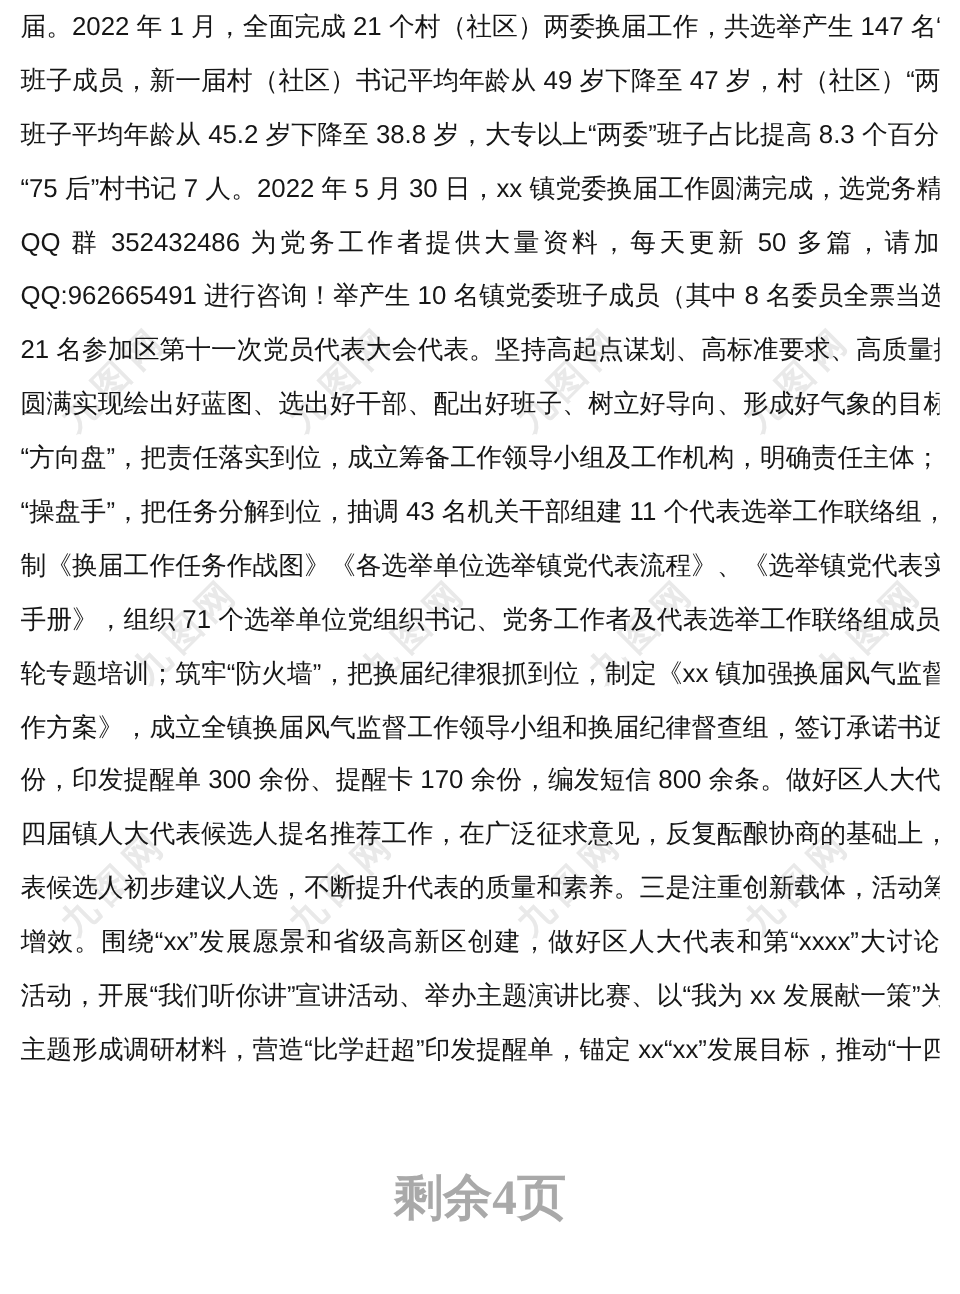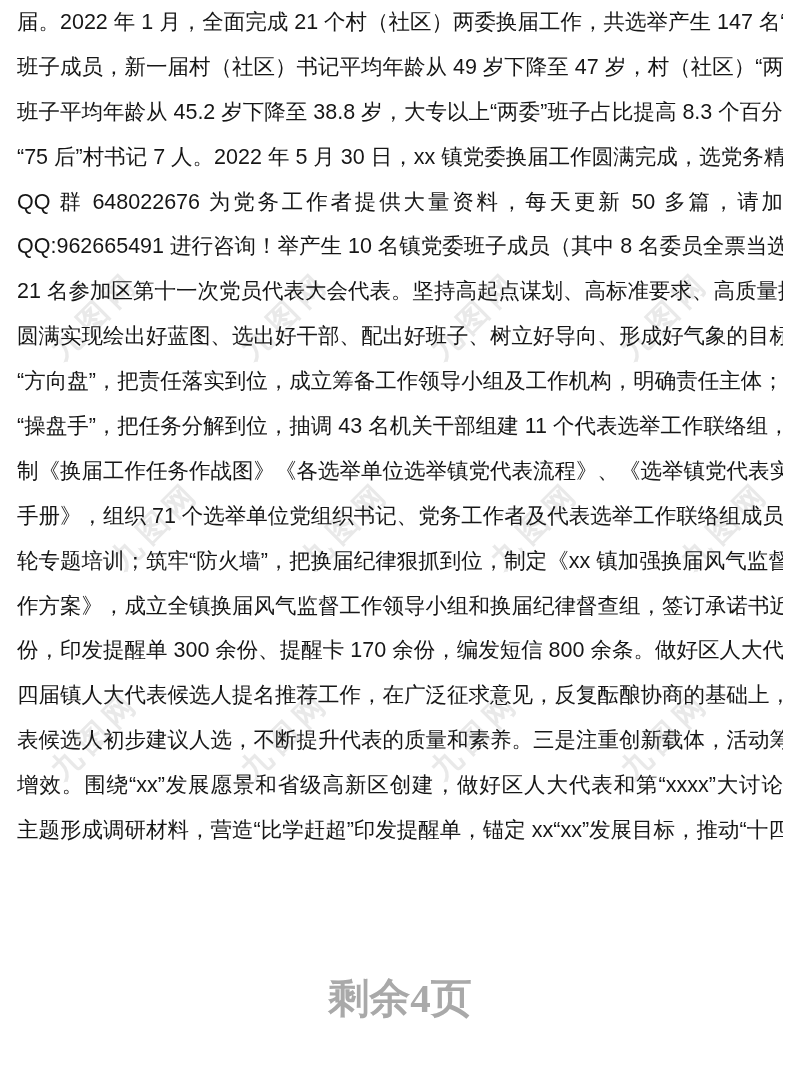--- a/index.html
+++ b/index.html
@@ -82,34 +82,35 @@
       <span class="watermark" style="color: rgb(233, 233, 233); left: 230px; top: 715px;">九图网</span>
       <span class="watermark" style="color: rgb(233, 233, 233); left: 420px; top: 715px;">九图网</span>
       <span class="watermark" style="color: rgb(233, 233, 233); left: 610px; top: 715px;">九图网</span>
     </div>
 
   <div class="text-block">
       <div class="text-line">届。2022 年 1 月，全面完成 21 个村（社区）两委换届工作，共选举产生 147 名“两委”</div>
       <div class="text-line">班子成员，新一届村（社区）书记平均年龄从 49 岁下降至 47 岁，村（社区）“两委”</div>
       <div class="text-line">班子平均年龄从 45.2 岁下降至 38.8 岁，大专以上“两委”班子占比提高 8.3 个百分点，</div>
       <div class="text-line">“75 后”村书记 7 人。2022 年 5 月 30 日，xx 镇党委换届工作圆满完成，选党务精品</div>
-      <div class="text-line">QQ 群 648022676 为党务工作者提供大量资料，每天更新 50 多篇，请加</div>
+      <div class="text-line">QQ 群 352432486 为党务工作者提供大量资料，每天更新 50 多篇，请加</div>
       <div class="text-line">QQ:962665491 进行咨询！举产生 10 名镇党委班子成员（其中 8 名委员全票当选），</div>
       <div class="text-line">21 名参加区第十一次党员代表大会代表。坚持高起点谋划、高标准要求、高质量推进，</div>
       <div class="text-line">圆满实现绘出好蓝图、选出好干部、配出好班子、树立好导向、形成好气象的目标。把准</div>
       <div class="text-line">“方向盘”，把责任落实到位，成立筹备工作领导小组及工作机构，明确责任主体；练好</div>
       <div class="text-line">“操盘手”，把任务分解到位，抽调 43 名机关干部组建 11 个代表选举工作联络组，编</div>
       <div class="text-line">制《换届工作任务作战图》《各选举单位选举镇党代表流程》、《选举镇党代表实务操作</div>
       <div class="text-line">手册》，组织 71 个选举单位党组织书记、党务工作者及代表选举工作联络组成员进行多</div>
       <div class="text-line">轮专题培训；筑牢“防火墙”，把换届纪律狠抓到位，制定《xx 镇加强换届风气监督工</div>
       <div class="text-line">作方案》，成立全镇换届风气监督工作领导小组和换届纪律督查组，签订承诺书近 600</div>
       <div class="text-line">份，印发提醒单 300 余份、提醒卡 170 余份，编发短信 800 余条。做好区人大代表和第</div>
       <div class="text-line">四届镇人大代表候选人提名推荐工作，在广泛征求意见，反复酝酿协商的基础上，提出代</div>
       <div class="text-line">表候选人初步建议人选，不断提升代表的质量和素养。三是注重创新载体，活动筹办提质</div>
       <div class="text-line">增效。围绕“xx”发展愿景和省级高新区创建，做好区人大代表和第“xxxx”大讨论</div>
+      <div class="text-line">活动，开展“我们听你讲”宣讲活动、举办主题演讲比赛、以“我为 xx 发展献一策”为</div>
       <div class="text-line">主题形成调研材料，营造“比学赶超”印发提醒单，锚定 xx“xx”发展目标，推动“十四</div>
     </div>
 
   <div class="footer-banner" style="color: rgb(169, 169, 169);">
     <span>剩余4页</span>
   </div>
 
 </div>
 
 </body></html>

